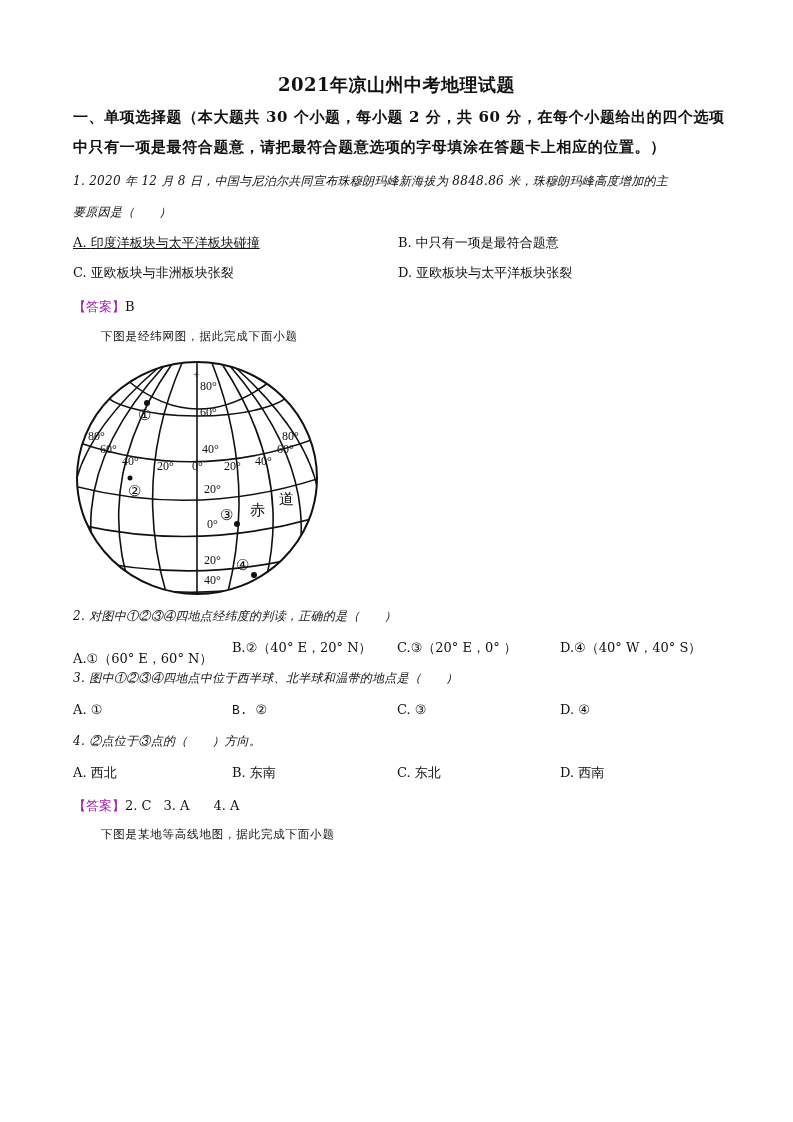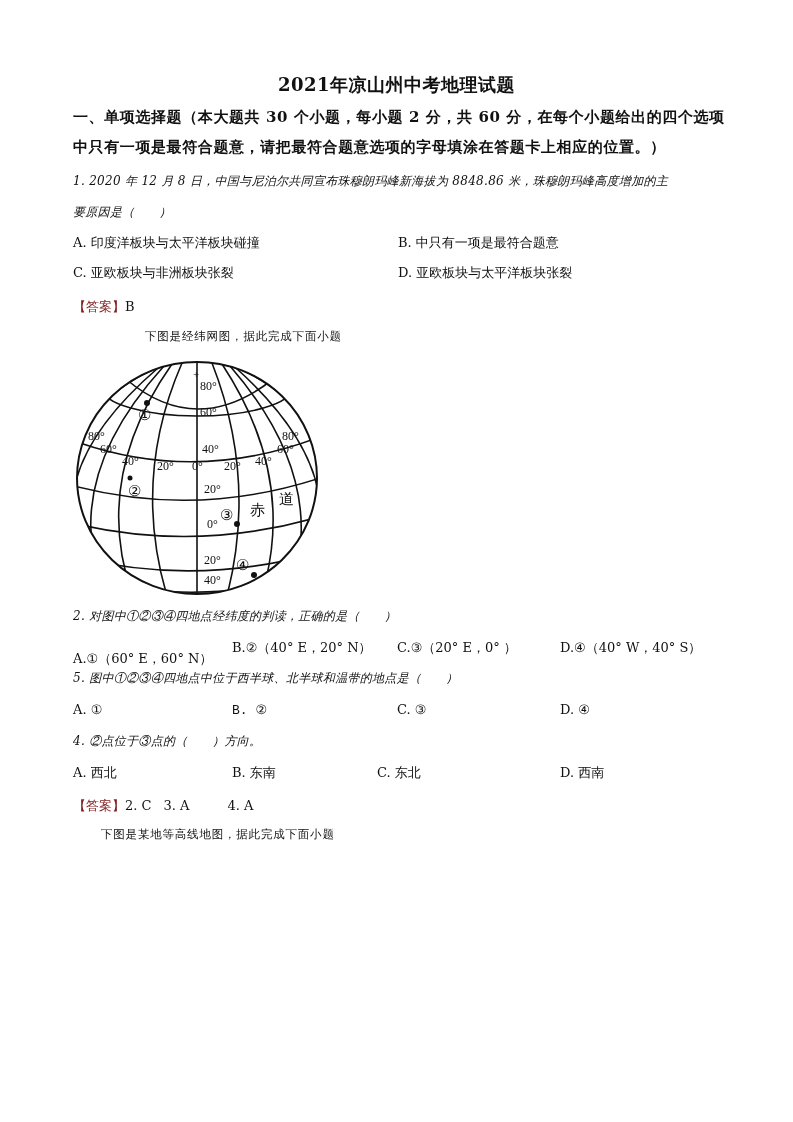--- a/index.html
+++ b/index.html
@@ -3,59 +3,59 @@
 <meta charset="utf-8">
 <style>
   html, body { margin: 0; padding: 0; background: #ffffff; }
   body { width: 793px; height: 1122px; position: relative; overflow: hidden;
          font-family: "DejaVu Serif", "Liberation Serif", serif; color: #111; }
   .abs { position: absolute; white-space: nowrap; }
   .title { left: 0; width: 793px; text-align: center; top: 73px; font-size: 18px; font-weight: bold; letter-spacing: 0.5px; }
   .section { left: 73px; font-size: 15px; font-weight: bold; letter-spacing: 0.6px; }
   .q { left: 73px; font-size: 12px; letter-spacing: 0.3px; font-style: italic; }
   .opt { font-size: 13px; }
-  .ans-label { color: #7f1d1d; font-size: 13px; }
+  .ans-label { color: #a21caf; font-size: 13px; }
   .ans-val { font-size: 13px; }
   .intro { left: 101px; font-size: 11.5px; letter-spacing: 0.8px; }
   .globe { position: absolute; left: 72px; top: 358px; width: 250px; height: 238px; }
   .globe text { font-family: "Liberation Serif", "DejaVu Serif", serif; fill: #111; }
 </style>
 </head>
 <body>
 
 <div class="abs title">2021年凉山州中考地理试题</div>
 
 <div class="abs section" style="top:108px;">一、单项选择题（本大题共 30 个小题，每小题 2 分，共 60 分，在每个小题给出的四个选项</div>
 <div class="abs section" style="top:138px;">中只有一项是最符合题意，请把最符合题意选项的字母填涂在答题卡上相应的位置。）</div>
 
 <div class="abs q" style="top:173px;">1. 2020 年 12 月 8 日，中国与尼泊尔共同宣布珠穆朗玛峰新海拔为 8848.86 米，珠穆朗玛峰高度增加的主</div>
 <div class="abs q" style="top:204px;">要原因是（　　）</div>
 
-<div class="abs opt" style="left:73px; top:234px;">
+<div class="abs opt" style="left:73px; top:234px;text-decoration:underline;">
   <span>A.</span>
   <span>印度洋板块与太平洋板块碰撞</span>
 </div>
 <div class="abs opt" style="left:398px; top:234px;">
   <span>B.</span>
   <span>中只有一项是最符合题意</span>
 </div>
 <div class="abs opt" style="left:73px; top:264px;">
   <span>C.</span>
   <span>亚欧板块与非洲板块张裂</span>
 </div>
 <div class="abs opt" style="left:398px; top:264px;">
   <span>D.</span>
   <span>亚欧板块与太平洋板块张裂</span>
 </div>
 
 <div class="abs" style="left:73px; top:296px;">
   <span class="ans-label">【答案】</span><span class="ans-val">B</span>
 </div>
 
-<div class="abs intro" style="top:329px;margin-left:44px;">下图是经纬网图，据此完成下面小题</div>
+<div class="abs intro" style="top:329px;">下图是经纬网图，据此完成下面小题</div>
 
 <div class="globe">
   <svg width="250" height="238" viewBox="0 0 250 238" xmlns="http://www.w3.org/2000/svg">
     <defs>
       <clipPath id="gclip">
           <ellipse cx="125" cy="120" rx="120" ry="116"></ellipse>
         </clipPath>
     </defs>
     <g fill="none" stroke="#111" stroke-width="1.6" clip-path="url(#gclip)">
 
@@ -123,45 +123,45 @@
 <div class="abs opt" style="left:232px; top:639px;">
   <span>B.</span><span>②（40° E，20° N）</span>
 </div>
 <div class="abs opt" style="left:397px; top:639px;">
   <span>C.</span><span>③（20° E，0° ）</span>
 </div>
 <div class="abs opt" style="left:560px; top:639px;">
   <span>D.</span><span>④（40° W，40° S）</span>
 </div>
 
-<div class="abs q" style="top:670px;">5. 图中①②③④四地点中位于西半球、北半球和温带的地点是（　　）</div>
+<div class="abs q" style="top:670px;">3. 图中①②③④四地点中位于西半球、北半球和温带的地点是（　　）</div>
 <div class="abs opt" style="left:73px; top:702px;">
   <span>A.</span> <span>①</span>
 </div>
 <div class="abs opt" style="left:232px; top:702px;font-family:Liberation Mono, monospace;">
   <span>B.</span> <span>②</span>
 </div>
 <div class="abs opt" style="left:397px; top:702px;">
   <span>C.</span> <span>③</span>
 </div>
 <div class="abs opt" style="left:560px; top:702px;">
   <span>D.</span> <span>④</span>
 </div>
 
 <div class="abs q" style="top:733px;">4. ②点位于③点的（　　）方向。</div>
 <div class="abs opt" style="left:73px; top:764px;text-align:right;">
   <span>A.</span> <span>西北</span>
 </div>
 <div class="abs opt" style="left:232px; top:764px;text-align:center;">
   <span>B.</span> <span>东南</span>
 </div>
-<div class="abs opt" style="left:377px; top:764px;">
+<div class="abs opt" style="left:397px; top:764px;">
   <span>C.</span> <span>东北</span>
 </div>
 <div class="abs opt" style="left:560px; top:764px;">
   <span>D.</span> <span>西南</span>
 </div>
 
 <div class="abs" style="left:73px; top:795px;">
-  <span class="ans-label">【答案】</span><span class="ans-val">2. C</span><span class="ans-val" style="margin-left:12px;">3. A</span><span class="ans-val" style="margin-left:38px;">4. A</span>
+  <span class="ans-label">【答案】</span><span class="ans-val">2. C</span><span class="ans-val" style="margin-left:12px;">3. A</span><span class="ans-val" style="margin-left:24px;">4. A</span>
 </div>
 
 <div class="abs intro" style="top:827px;">下图是某地等高线地图，据此完成下面小题</div>
 
 </body></html>

